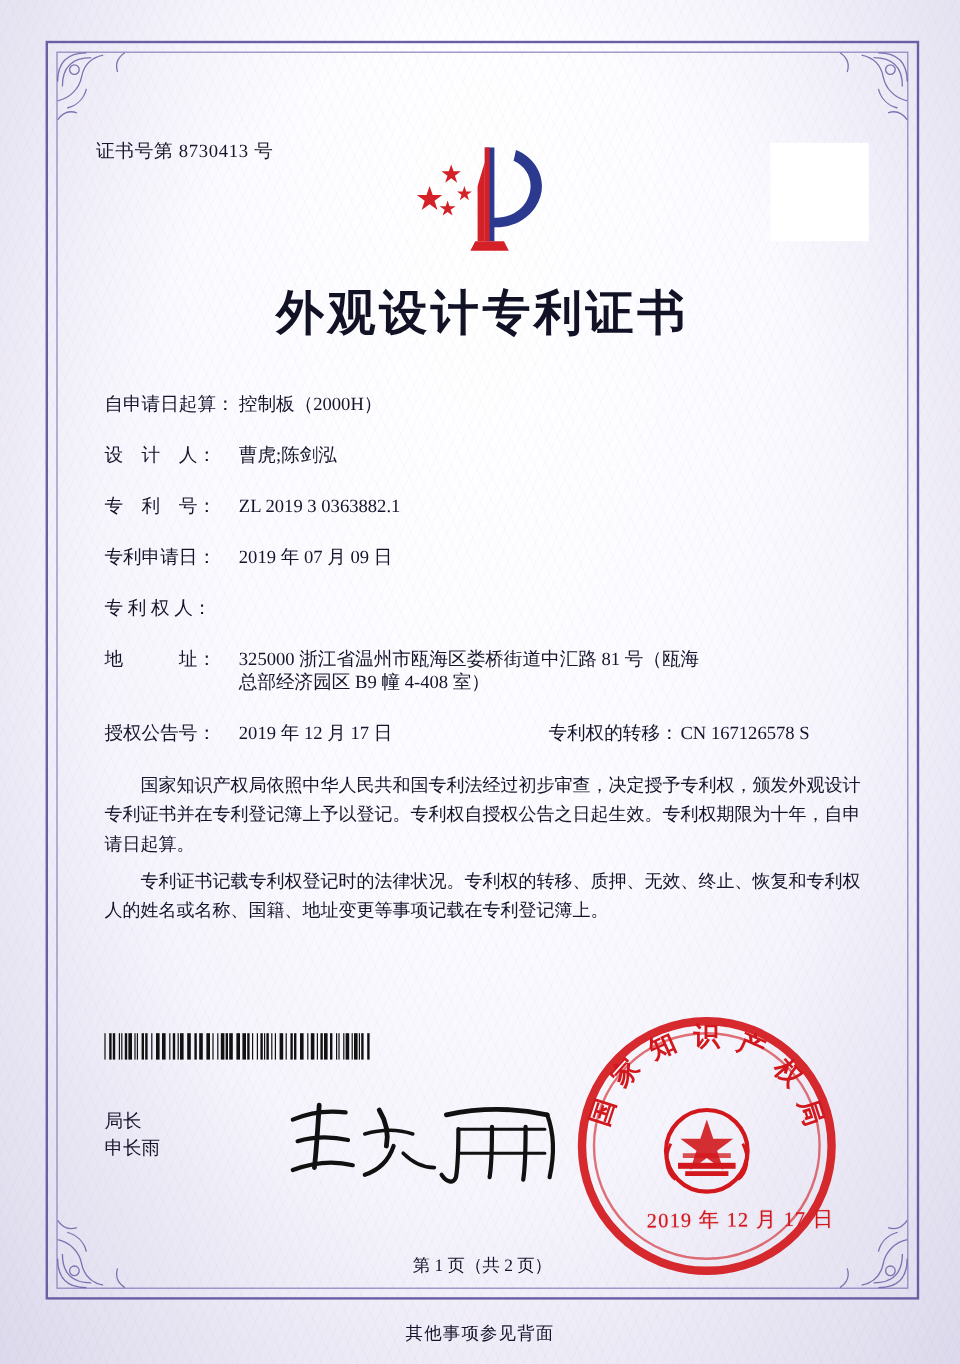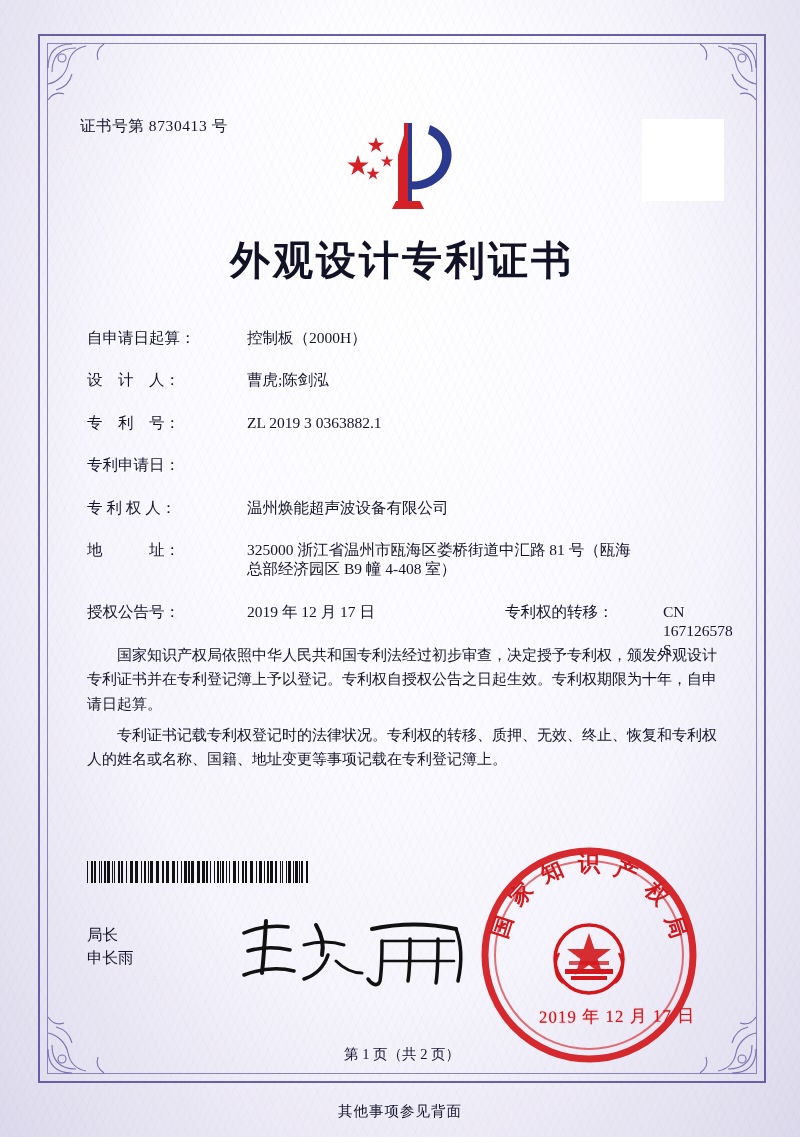--- a/index.html
+++ b/index.html
@@ -137,21 +137,20 @@
   }
   .field-label {
     width: 112px;
     flex: 0 0 112px;
     letter-spacing: 0px;
     white-space: nowrap;
   }
   .field-value {
     flex: 1;
     white-space: pre-line;
-    margin-left: 48px;
   }
   .field-row.two-col .field-value.first {
     flex: 0 0 258px;
   }
   .field-label2 {
     flex: 0 0 110px;
     white-space: nowrap;
   }
 
   
@@ -787,24 +786,24 @@
       <div class="field-row">
         <div class="field-label">设　计　人：</div>
         <div class="field-value">曹虎;陈剑泓</div>
       </div>
       <div class="field-row">
         <div class="field-label">专　利　号：</div>
         <div class="field-value">ZL 2019 3 0363882.1</div>
       </div>
       <div class="field-row">
         <div class="field-label">专利申请日：</div>
+        <div class="field-value">2019 年 07 月 09 日</div>
       </div>
       <div class="field-row">
         <div class="field-label">专 利 权 人：</div>
-        <div class="field-value">温州焕能超声波设备有限公司</div>
       </div>
       <div class="field-row">
         <div class="field-label">地　　　址：</div>
         <div class="field-value">325000  浙江省温州市瓯海区娄桥街道中汇路 81 号（瓯海
 总部经济园区 B9 幢 4-408 室）</div>
       </div>
       <div class="field-row two-col">
         <div class="field-label">授权公告号：</div>
         <div class="field-value first">2019 年 12 月 17 日</div>
         <div class="field-label2">专利权的转移：</div>

